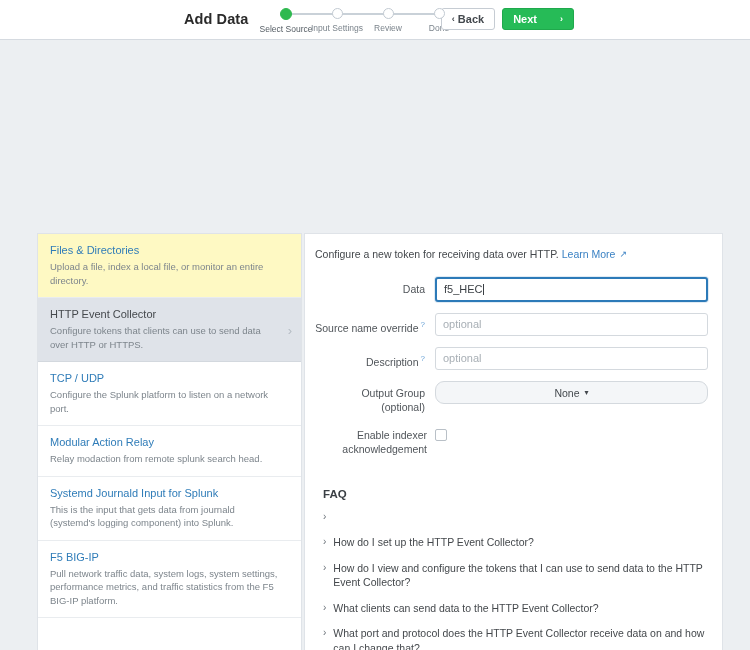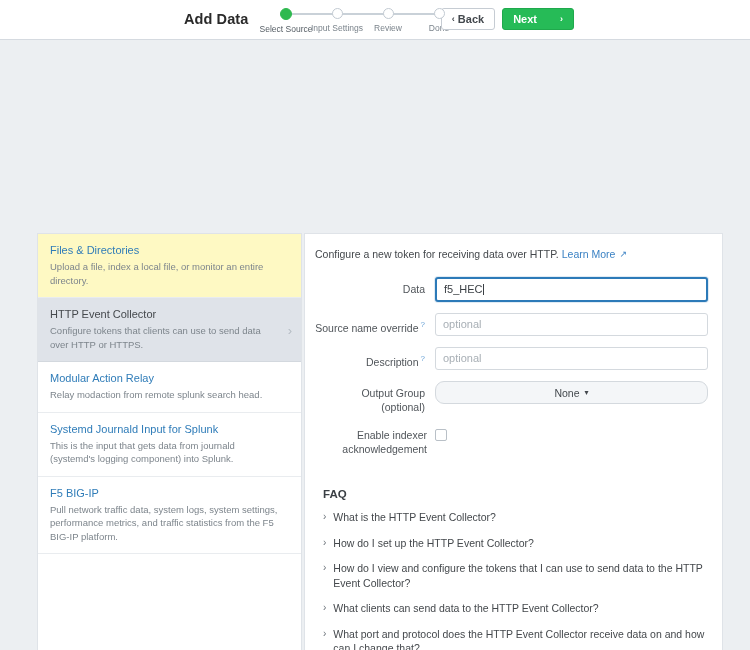--- a/index.html
+++ b/index.html
@@ -370,20 +370,24 @@
     <div class="side-title">Files &amp; Directories</div>
     <div class="side-desc">Upload a file, index a local file, or monitor an entire directory.</div>
   </div>
 
   <div class="side-item selected">
     <div class="side-title">HTTP Event Collector</div>
     <div class="side-desc">Configure tokens that clients can use to send data over HTTP or HTTPS.</div>
     <div class="side-chevron">›</div>
   </div>
 
+  <div class="side-item">
+    <div class="side-title">TCP / UDP</div>
+    <div class="side-desc">Configure the Splunk platform to listen on a network port.</div>
+  </div>
 
 
   <div class="side-item">
     <div class="side-title">Modular Action Relay</div>
     <div class="side-desc">Relay modaction from remote splunk search head.</div>
   </div>
 
   <div class="side-item">
     <div class="side-title">Systemd Journald Input for Splunk</div>
     <div class="side-desc">This is the input that gets data from journald (systemd's logging component) into Splunk.</div>
@@ -432,21 +436,20 @@
 
   <div class="check-row">
     <div class="check-label">Enable indexer acknowledgement</div>
     <div class="checkbox"></div>
   </div>
 
   <div class="faq-heading">FAQ</div>
 
   <div class="faq-item">
     <span class="faq-chev">›</span>
-    <span class="faq-text">What is the HTTP Event Collector?</span>
   </div>
   <div class="faq-item">
     <span class="faq-chev">›</span>
     <span class="faq-text">How do I set up the HTTP Event Collector?</span>
   </div>
   <div class="faq-item">
     <span class="faq-chev">›</span>
     <span class="faq-text">How do I view and configure the tokens that I can use to send data to the HTTP Event Collector?</span>
   </div>
   <div class="faq-item">

